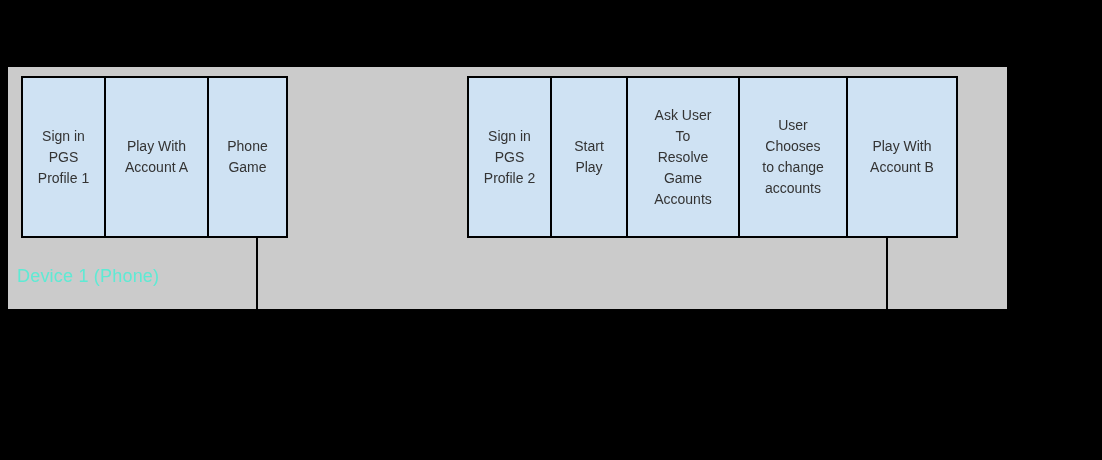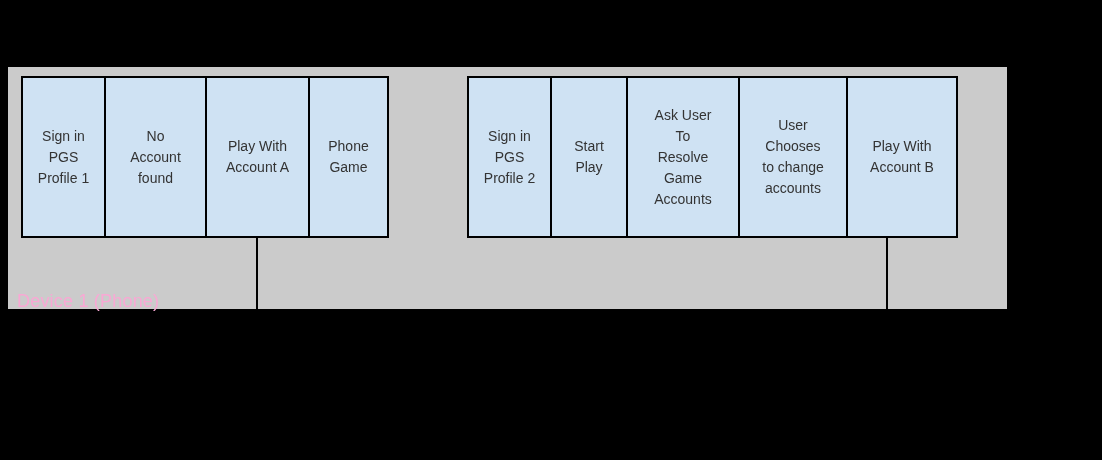--- a/index.html
+++ b/index.html
@@ -54,41 +54,38 @@
     top: 238px;
     width: 2px;
     height: 71px;
     background: #000000;
   }
   .connector-a { left: 256px; }
   .connector-b { left: 886px; }
   .lane-label {
     position: absolute;
     left: 17px;
-    top: 290px;
+    top: 265px;
     font-size: 18px;
     line-height: 22px;
-    color: #f9a8d4;
+    color: #5eead4;
     letter-spacing: 0.2px;
   }
 </style>
 </head>
 <body>
 
 <div class="canvas">
 
   <div class="lane-panel"></div>
 
   <div class="flow-group flow-group-1">
     <div class="step-cell" style="width:85px">Sign in
 PGS
 Profile 1</div>
-    <div class="step-cell" style="width:103px">No
-Account
-found</div>
     <div class="step-cell" style="width:105px">Play With
 Account A</div>
     <div class="step-cell" style="width:81px">Phone
 Game</div>
   </div>
 
   <div class="flow-group flow-group-2">
     <div class="step-cell" style="width:85px">Sign in
 PGS
 Profile 2</div>

